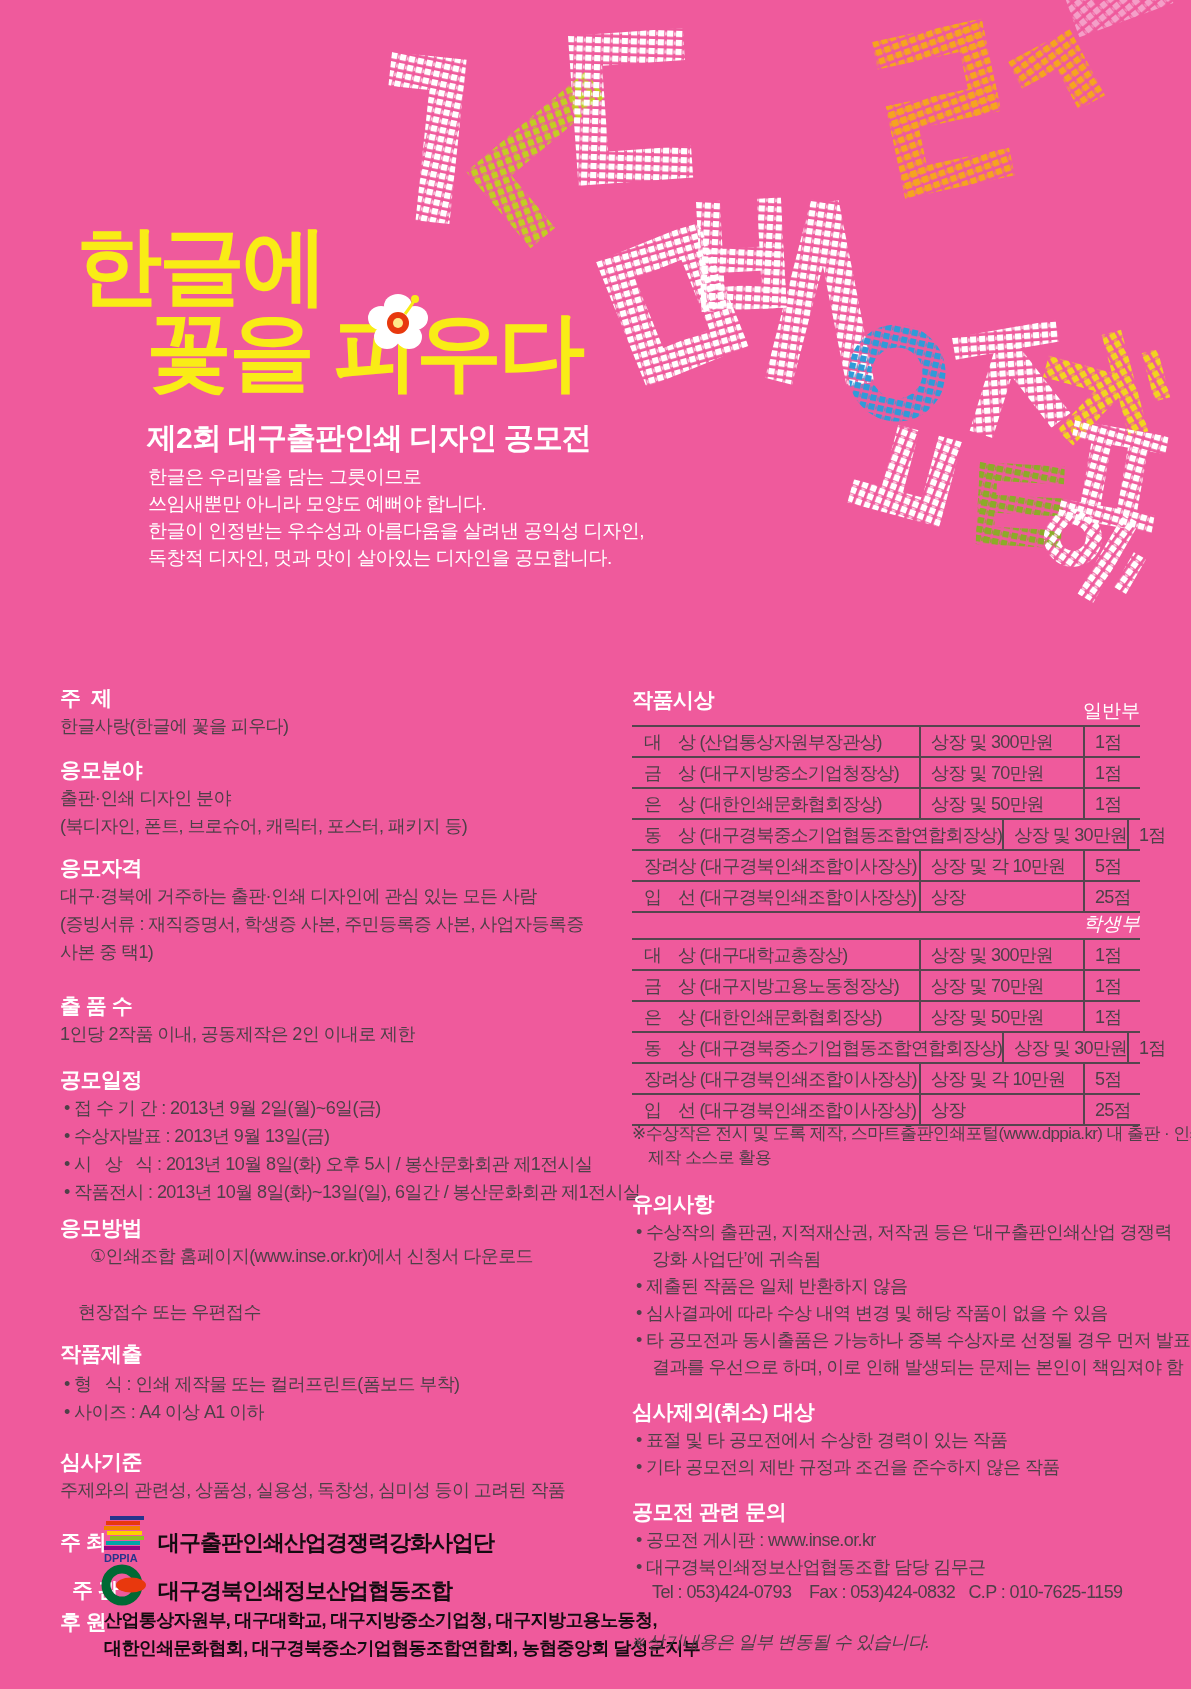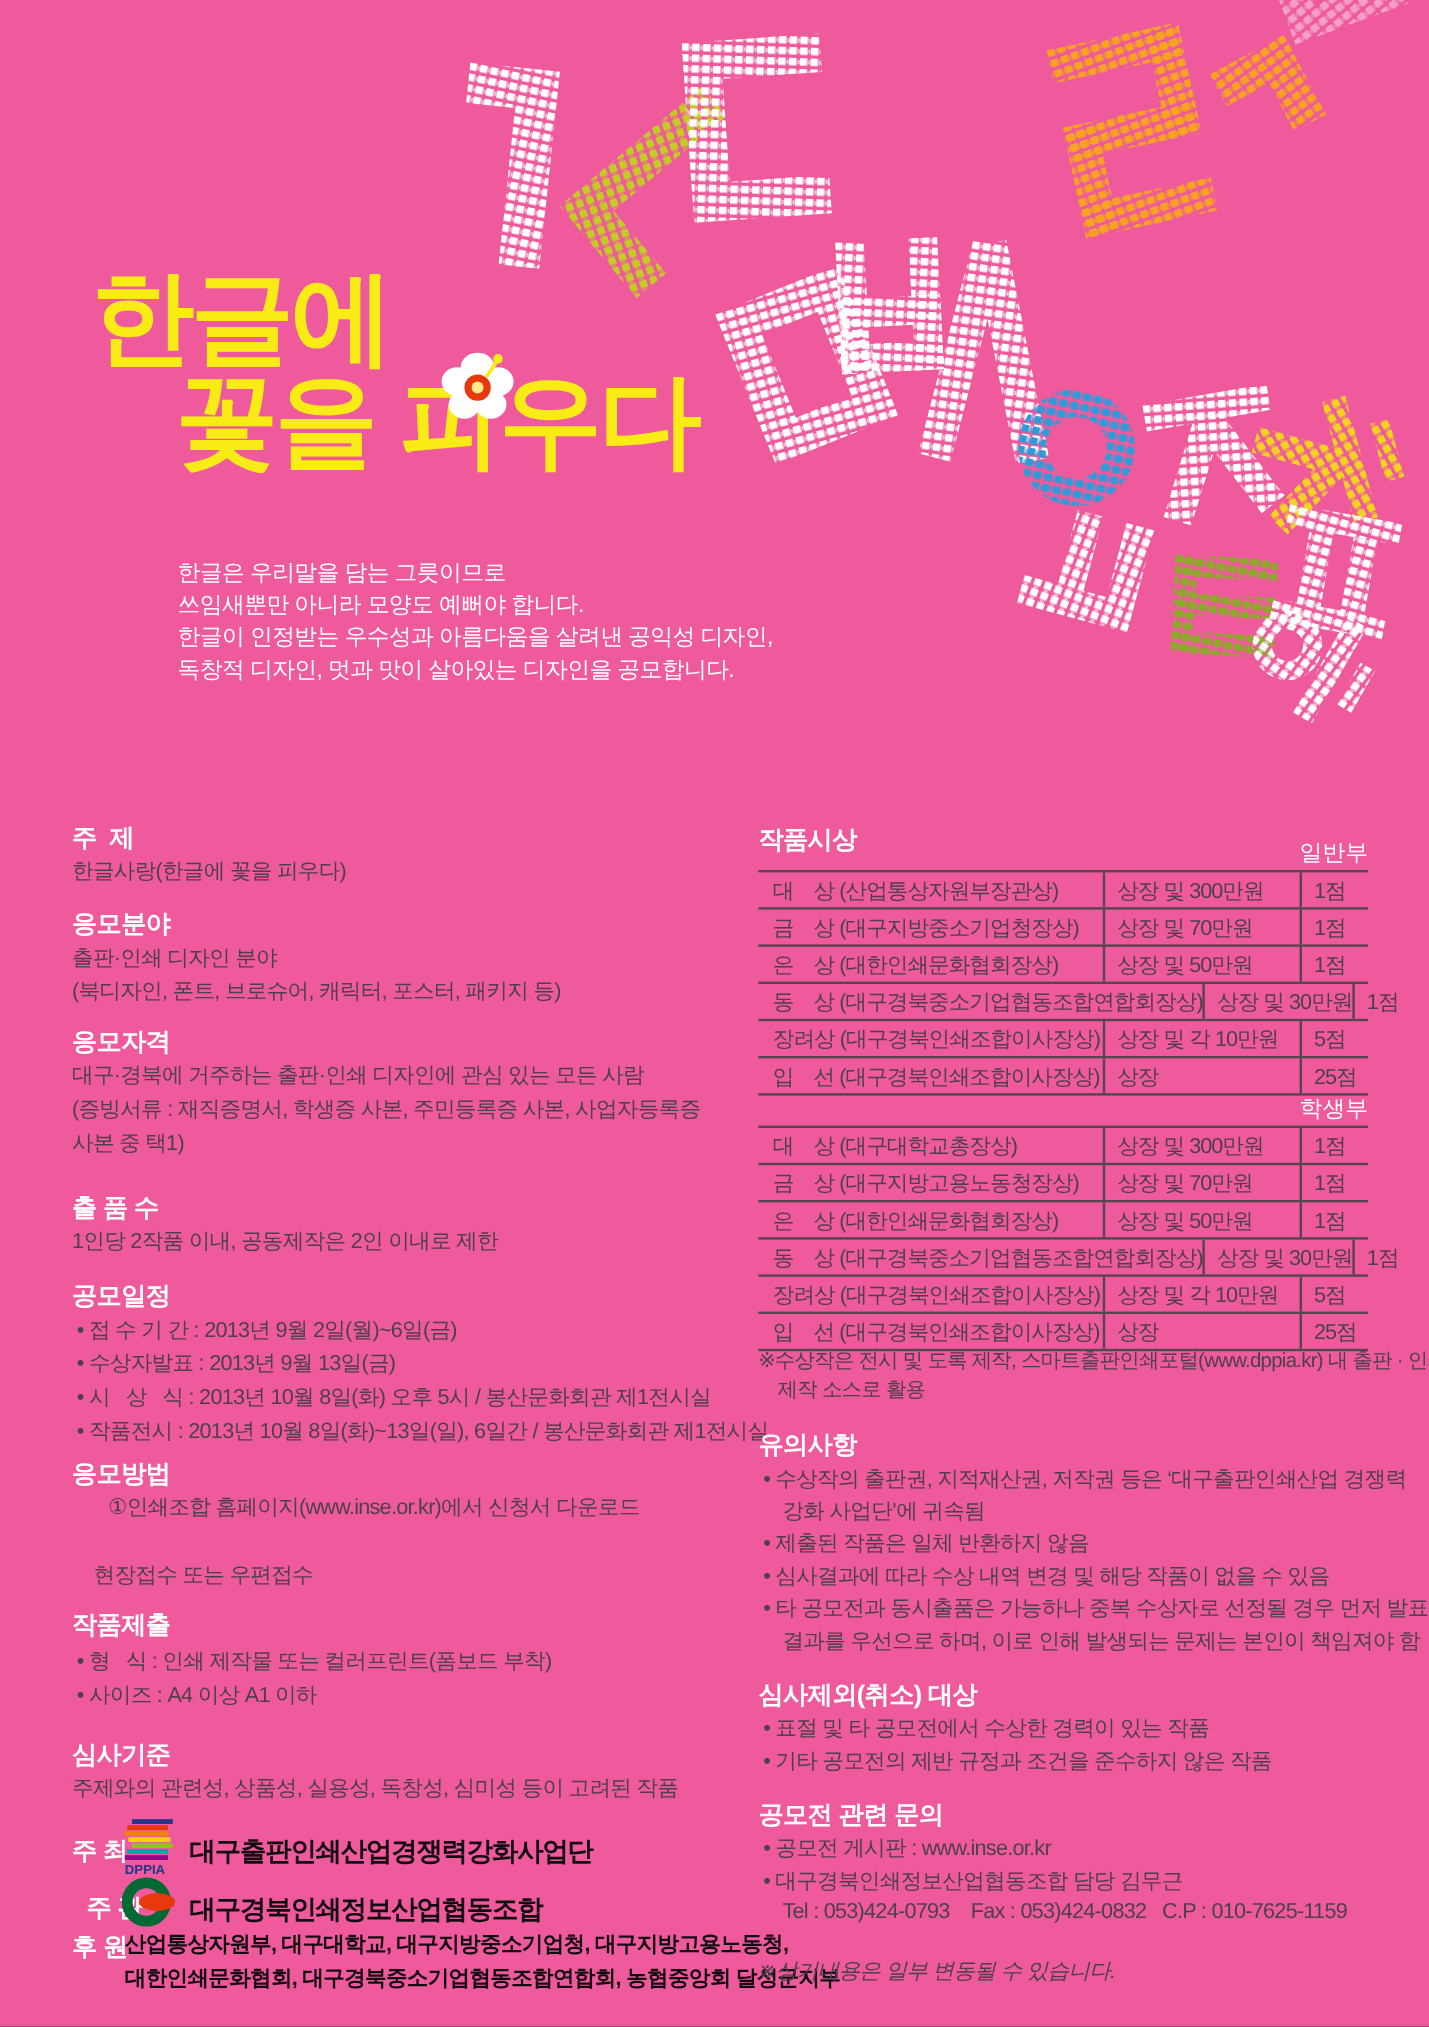--- a/index.html
+++ b/index.html
@@ -160,20 +160,21 @@
     <ellipse cx="23" cy="26" rx="13" ry="12" fill="#ffffff"></ellipse>
     <ellipse cx="29" cy="45" rx="13" ry="12" fill="#ffffff"></ellipse>
     <ellipse cx="51" cy="45" rx="13" ry="12" fill="#ffffff"></ellipse>
     <ellipse cx="57" cy="26" rx="13" ry="12" fill="#ffffff"></ellipse>
     <circle cx="40" cy="31" r="11" fill="#e8380d"></circle>
     <circle cx="40" cy="31" r="5" fill="#ffe98a"></circle>
     <path d="M47 22 Q53 14 56 9" stroke="#f9ec16" stroke-width="3" fill="none"></path>
     <circle cx="57" cy="7" r="4" fill="#f9ec16"></circle>
   </svg>
 
+  <div class="abs subtitle" style="left:147px;top:418px;">제2회 대구출판인쇄 디자인 공모전</div>
   <div class="abs desc" style="left:148px;top:464px;">한글은 우리말을 담는 그릇이므로</div>
   <div class="abs desc" style="left:148px;top:491px;">쓰임새뿐만 아니라 모양도 예뻐야 합니다.</div>
   <div class="abs desc" style="left:148px;top:518px;">한글이 인정받는 우수성과 아름다움을 살려낸 공익성 디자인,</div>
   <div class="abs desc" style="left:148px;top:545px;">독창적 디자인, 멋과 맛이 살아있는 디자인을 공모합니다.</div>
 
   <div class="abs sec-h" style="left:60px;top:684px;">주  제</div>
   <div class="abs body-t" style="left:60px;top:714px;">한글사랑(한글에 꽃을 피우다)</div>
 
   <div class="abs sec-h" style="left:60px;top:756px;">응모분야</div>
   <div class="abs body-t" style="left:60px;top:786px;">출판·인쇄 디자인 분야</div>
@@ -257,21 +258,21 @@
         <div class="c p">상장 및 각 10만원</div>
         <div class="c q">5점</div>
       </div>
     <div class="arow">
         <div class="c n">입    선 (대구경북인쇄조합이사장상)</div>
         <div class="c p">상장</div>
         <div class="c q">25점</div>
       </div>
   </div>
 
-  <div class="abs grp-label" style="left:632px;top:911px;">학생부</div>
+  <div class="abs grp-label" style="left:632px;top:911px;font-style:italic;">학생부</div>
 
   <div class="atable" style="top:938px;">
     <div class="arow">
         <div class="c n">대    상 (대구대학교총장상)</div>
         <div class="c p">상장 및 300만원</div>
         <div class="c q">1점</div>
       </div>
     <div class="arow">
         <div class="c n">금    상 (대구지방고용노동청장상)</div>
         <div class="c p">상장 및 70만원</div>

